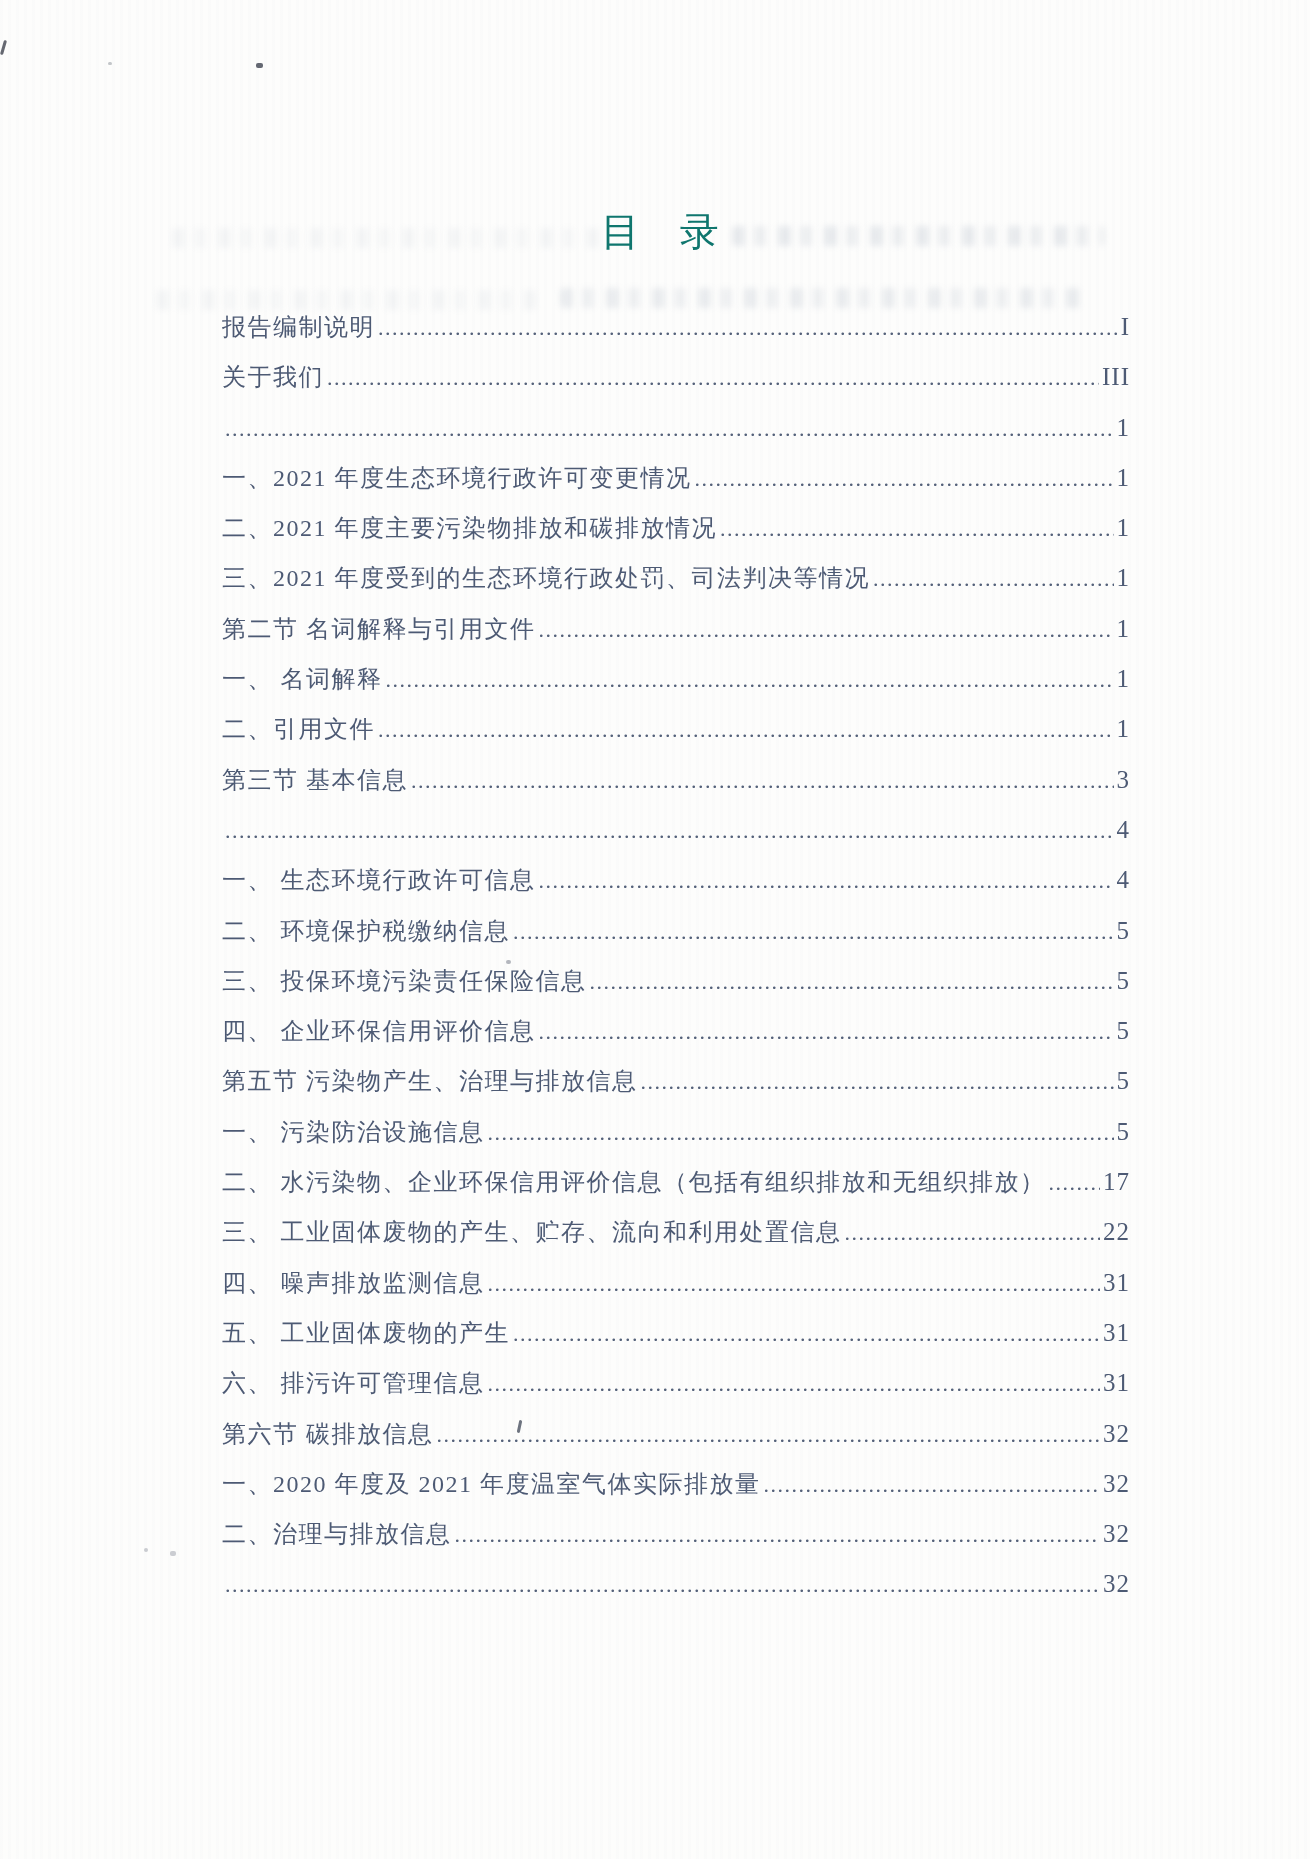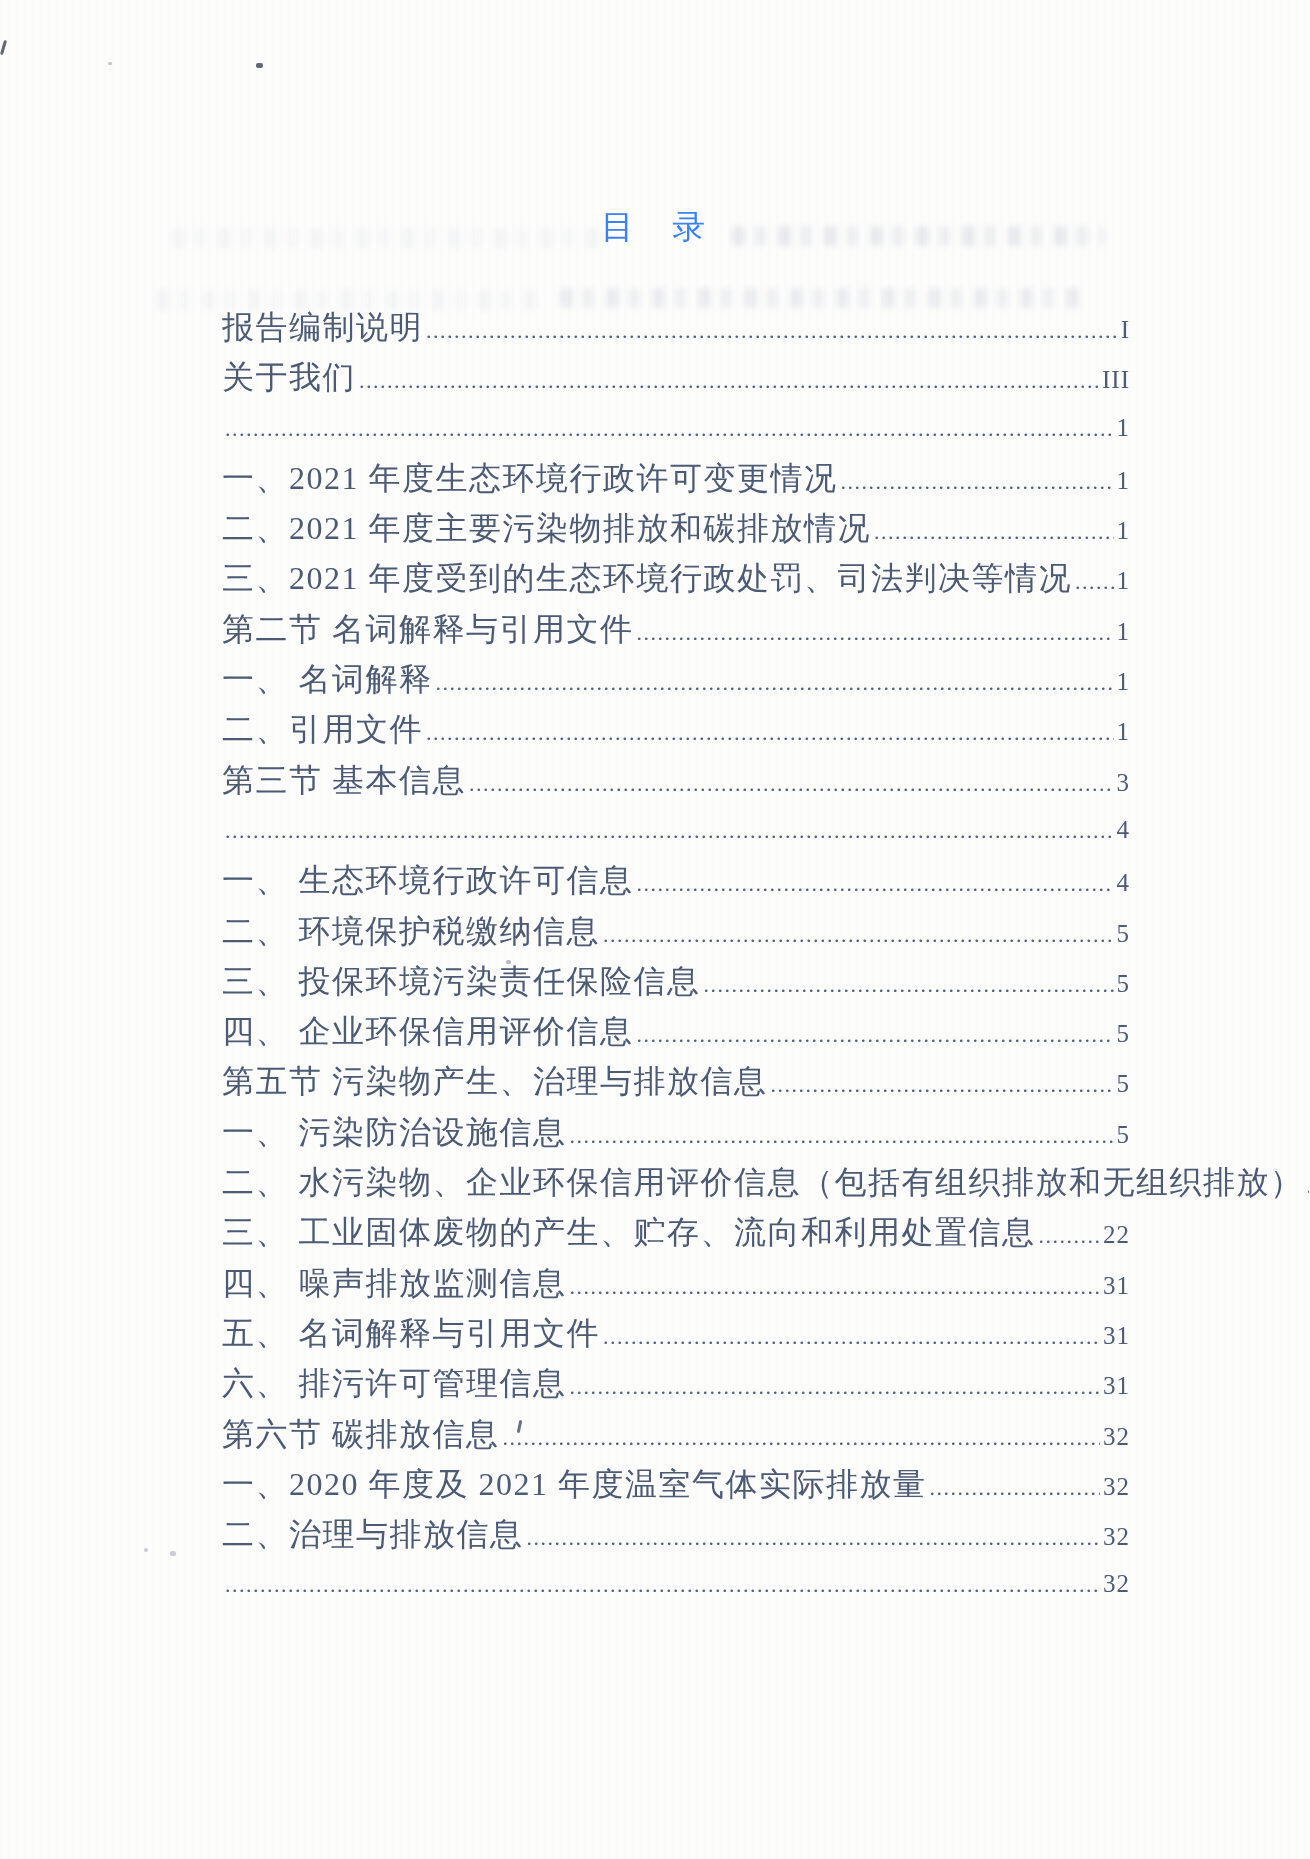--- a/index.html
+++ b/index.html
@@ -12,40 +12,40 @@
   }
   
   .scan-texture{
     position:absolute;inset:0;
     background:repeating-linear-gradient(90deg,rgba(90,110,140,0.016) 0 3px,rgba(0,0,0,0) 3px 8px);
     pointer-events:none;
   }
   .page-title{
     position:absolute;
     left:601px;top:205px;
-    font-size:33px;
+    font-size:39px;
     letter-spacing:15px;
-    color:#3b82f6;
+    color:#0f766e;
     white-space:nowrap;
   }
   .toc{
     position:absolute;
     left:222px;top:302px;
     width:908px;
   }
   .row{
     display:flex;
     align-items:baseline;
     height:50.3px;
     line-height:50.3px;
     white-space:nowrap;
     color:#4d5a74;
   }
   .lbl{
-    font-size:32px;
+    font-size:24px;
     letter-spacing:1.5px;
     flex:0 0 auto;
   }
   .dots{
     flex:1 1 auto;
     min-width:0;
     overflow:hidden;
     font-size:22px;
     letter-spacing:1.5px;
     color:#55627a;
@@ -198,21 +198,21 @@
       <span class="lbl">三、 工业固体废物的产生、贮存、流向和利用处置信息</span>
       <span class="dots" aria-hidden="true">....................................................................................................................................................................................................................................................................</span>
       <span class="pg">22</span>
     </div>
     <div class="row">
       <span class="lbl">四、 噪声排放监测信息</span>
       <span class="dots" aria-hidden="true">....................................................................................................................................................................................................................................................................</span>
       <span class="pg">31</span>
     </div>
     <div class="row">
-      <span class="lbl">五、 名词解释与引用文件</span>
+      <span class="lbl">五、 工业固体废物的产生</span>
       <span class="dots" aria-hidden="true">....................................................................................................................................................................................................................................................................</span>
       <span class="pg">31</span>
     </div>
     <div class="row">
       <span class="lbl">六、 排污许可管理信息</span>
       <span class="dots" aria-hidden="true">....................................................................................................................................................................................................................................................................</span>
       <span class="pg">31</span>
     </div>
     <div class="row">
       <span class="lbl">第六节 碳排放信息</span>

